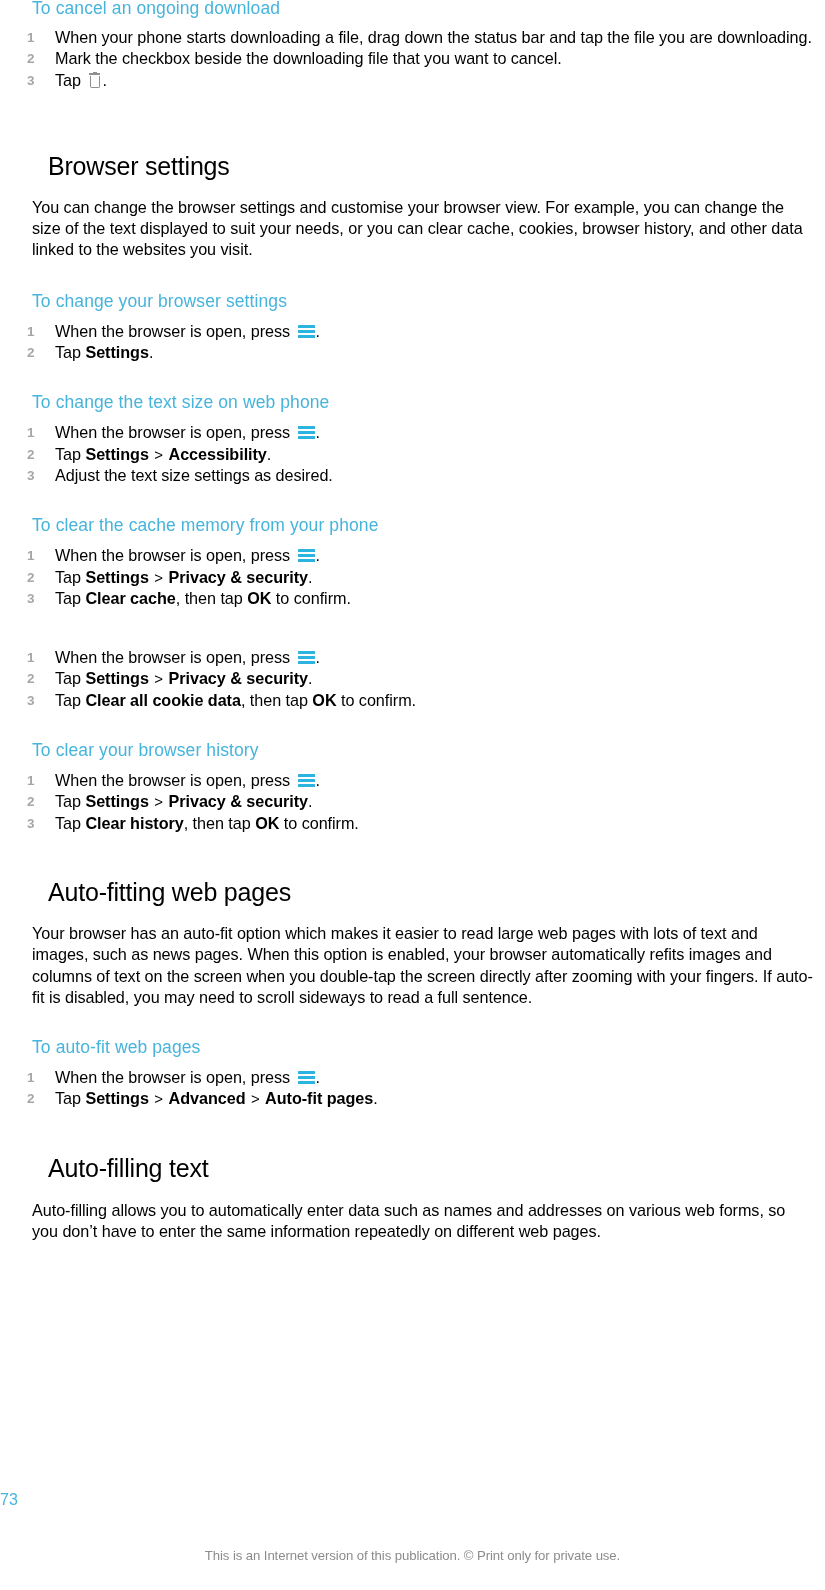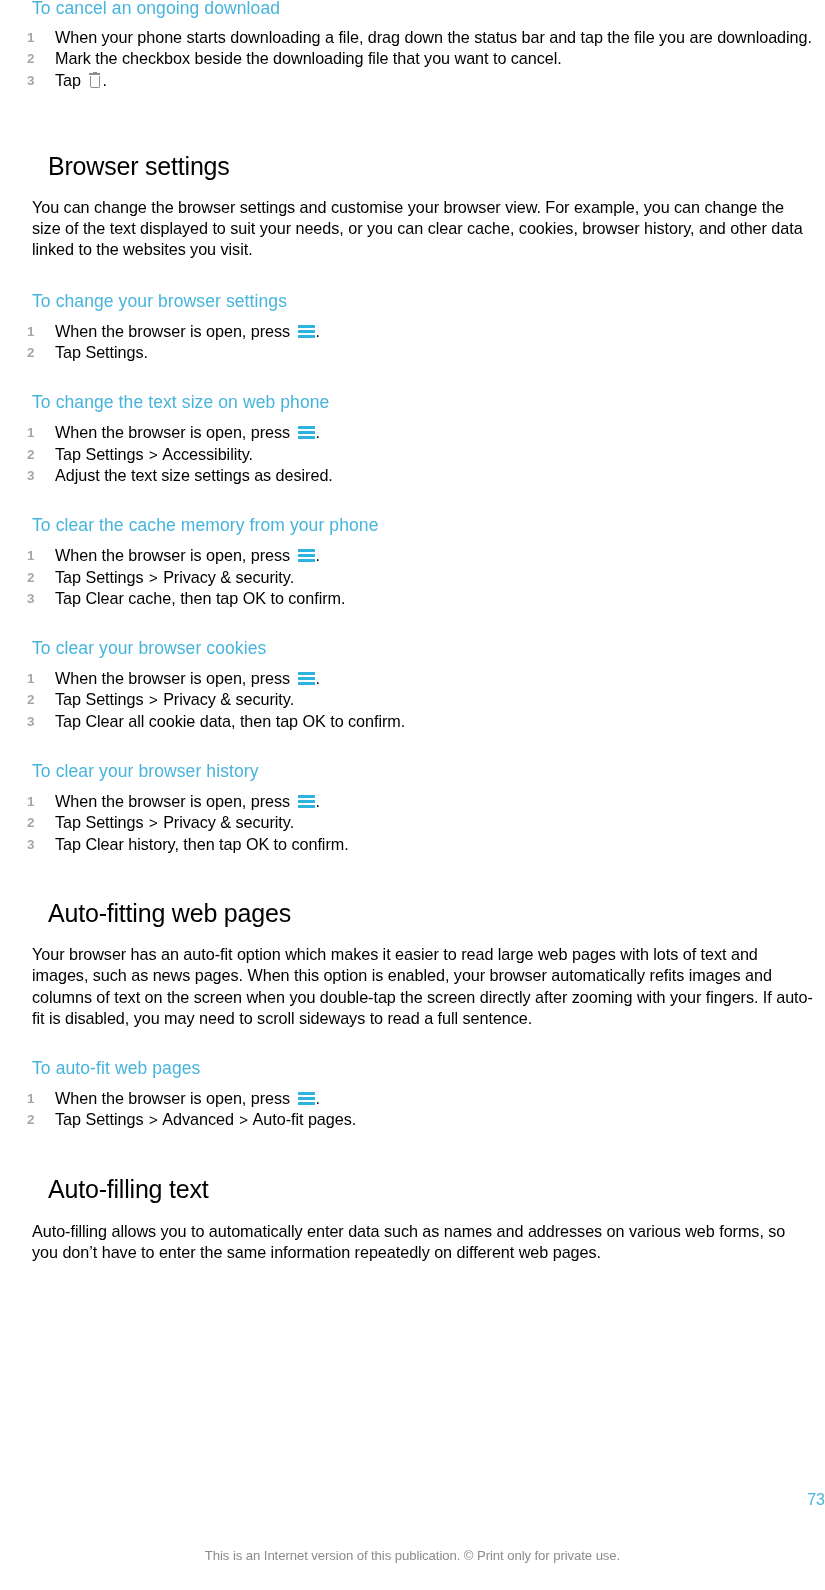--- a/index.html
+++ b/index.html
@@ -72,21 +72,21 @@
     position: absolute;
     left: -5px;
     top: 0;
     width: 16px;
     text-align: left;
     color: #a6a6a6;
     font-weight: bold;
     font-size: 13.5px;
     line-height: 21.3px;
   }
-  b, strong { font-weight: normal; text-align: center; }
+  b, strong { font-weight: bold; text-align: center; }
   .gt { font-weight: normal; font-size: 15px; padding: 0 1px; }
 
   
   .menu-icon {
     display: inline-block;
     width: 17px;
     height: 13px;
     vertical-align: -1px;
     position: relative;
     margin: 0 1px 0 3px;
@@ -132,21 +132,21 @@
     background: #fdfdfd;
     border-radius: 0 0 2px 2px;
   }
 
   
   .page-number {
     position: absolute;
     left: 0;
     right: 0;
     top: 1493px;
-    text-align: right;
+    text-align: left;
     color: #47b4dc;
     font-size: 16px;
     font-weight: normal;
   }
   .footer-note {
     position: absolute;
     left: 0;
     right: 0;
     top: 1550px;
     text-align: center;
@@ -215,21 +215,20 @@
     <li>
       <span>Tap </span><b>Settings</b> <span class="gt">&gt;</span> <b>Privacy &amp; security</b><span>.</span>
     </li>
     <li>
       <span>Tap </span><b>Clear cache</b><span>, then tap </span><b>OK</b><span> to confirm.</span>
     </li>
   </ol>
 
   <div style="height:29px;"></div>
 
-  <h3 class="sub-heading">To clear your browser cookies</h3>
   <ol class="steps" style="margin-top:9px;">
     <li>
       <span>When the browser is open, press </span><span class="menu-icon"><i></i><i></i><i></i></span><span>.</span>
     </li>
     <li>
       <span>Tap </span><b>Settings</b> <span class="gt">&gt;</span> <b>Privacy &amp; security</b><span>.</span>
     </li>
     <li>
       <span>Tap </span><b>Clear all cookie data</b><span>, then tap </span><b>OK</b><span> to confirm.</span>
     </li>

